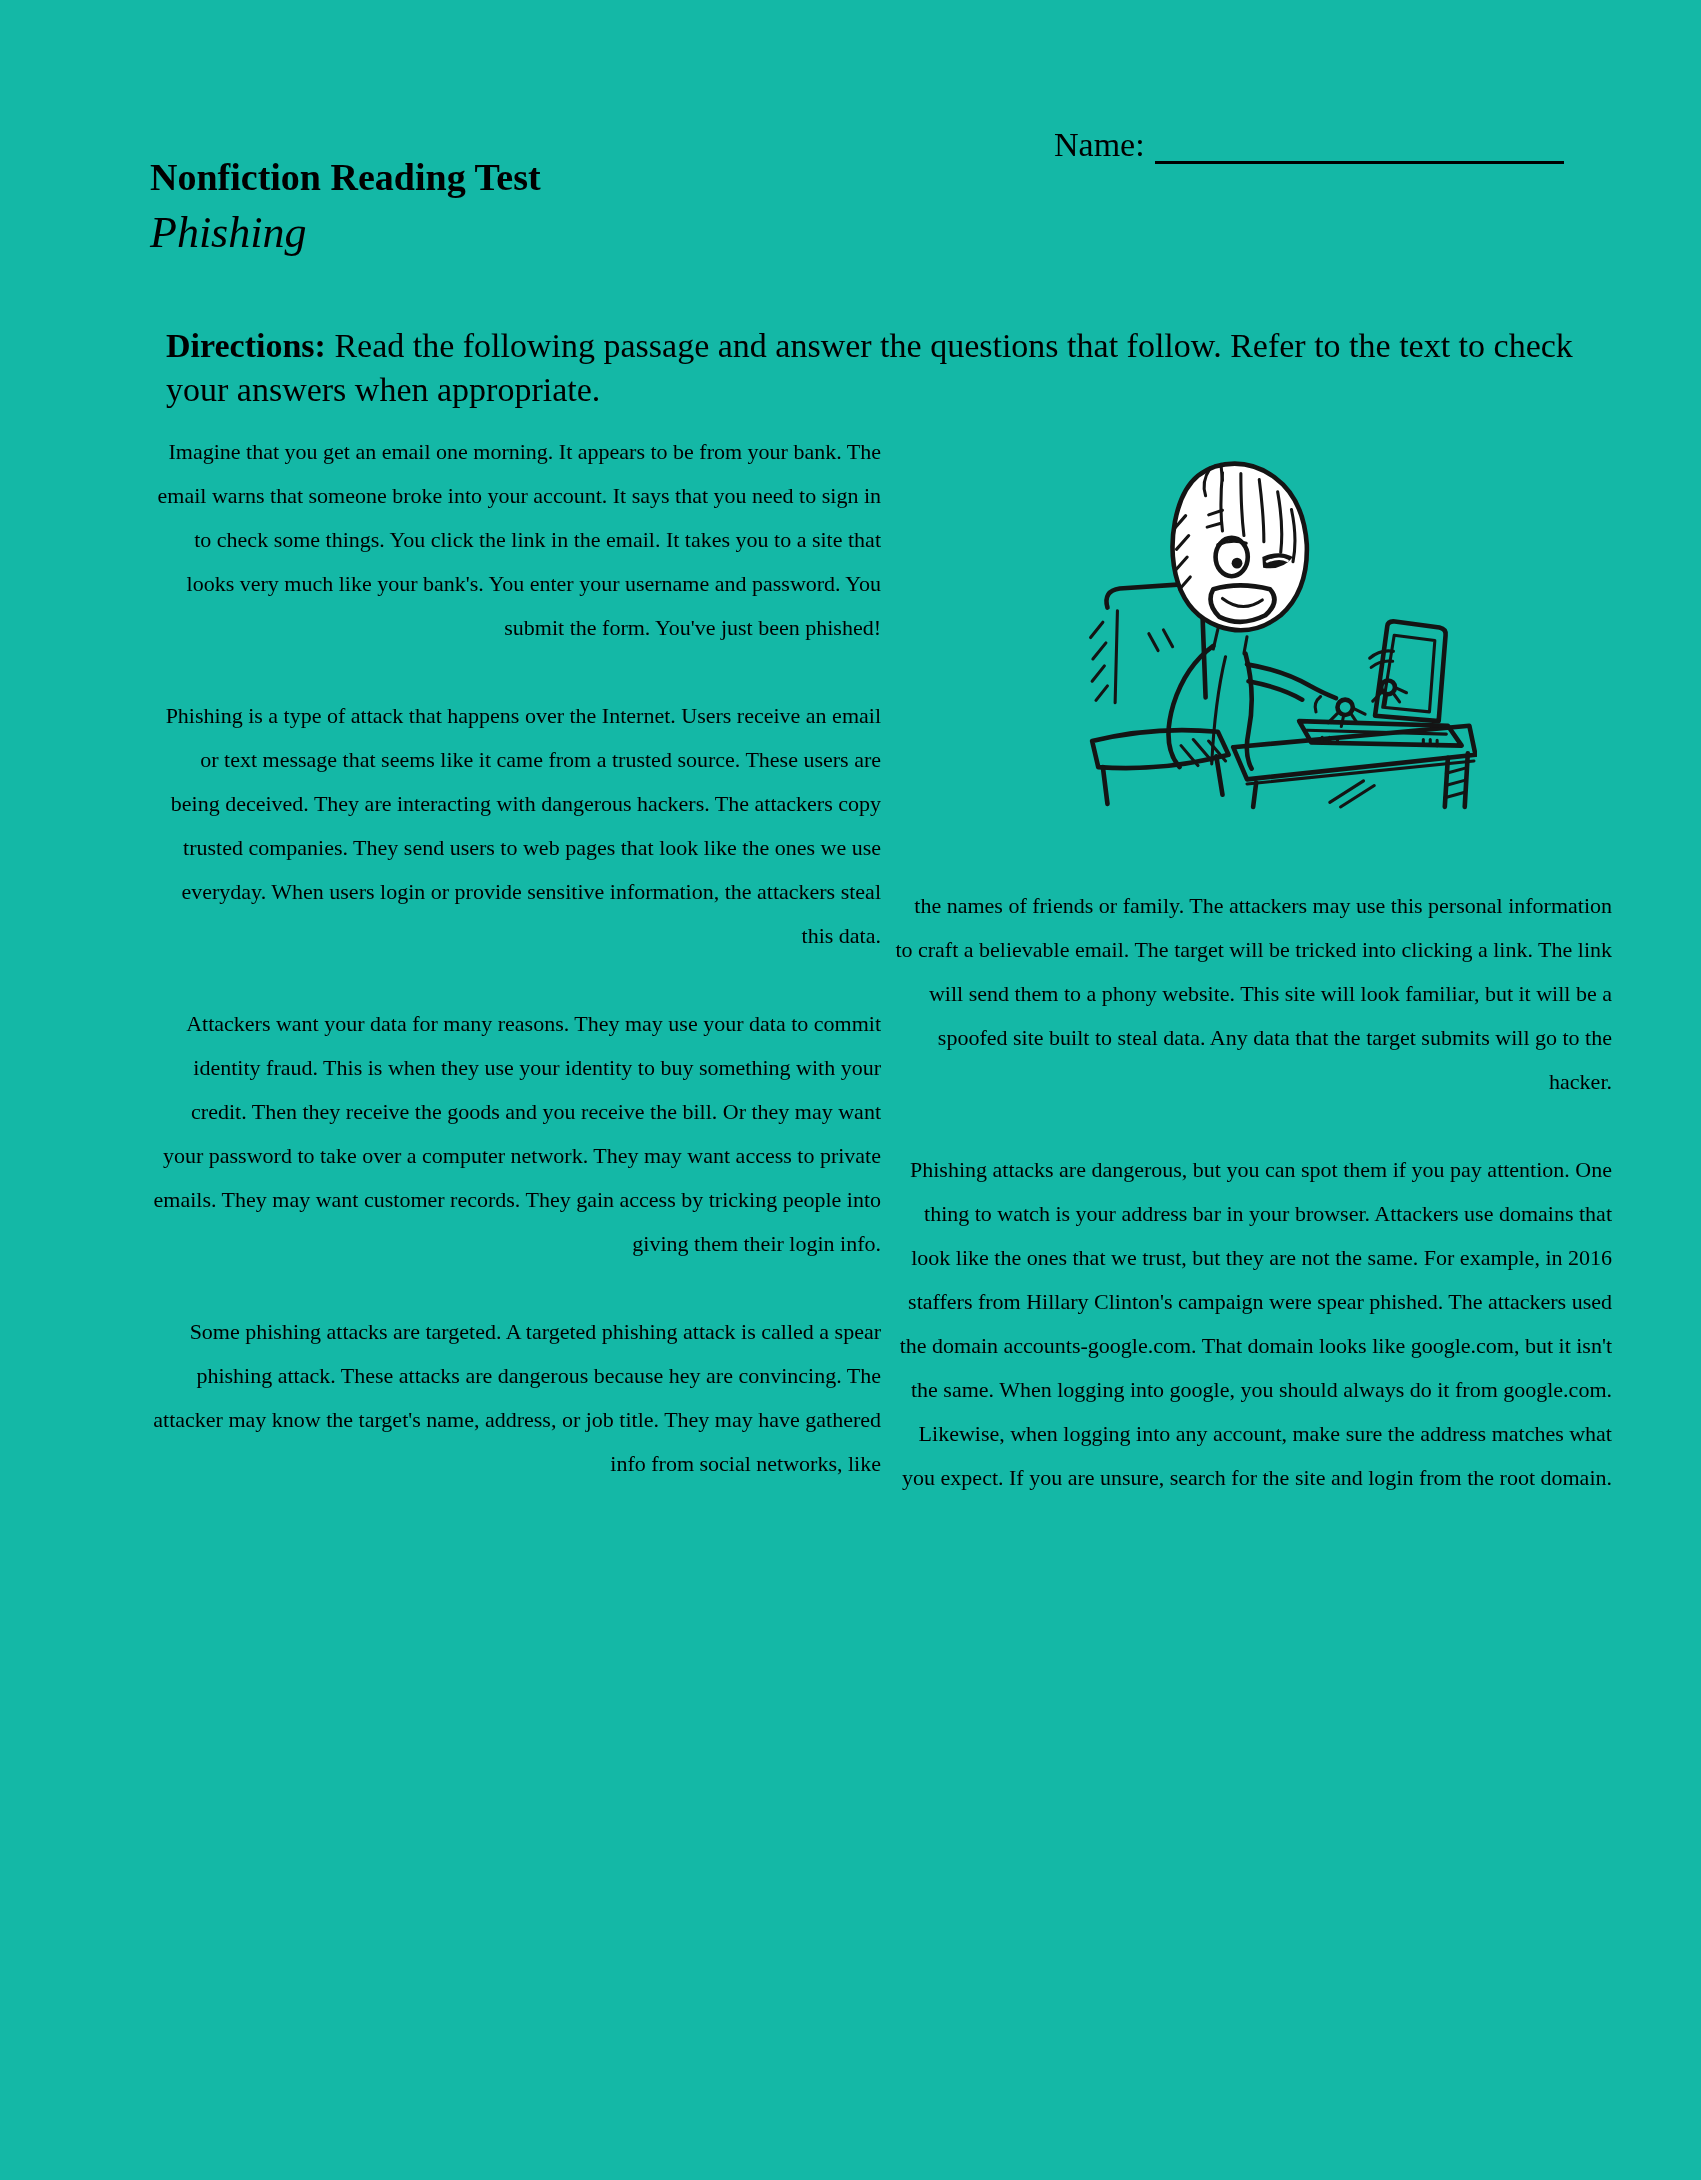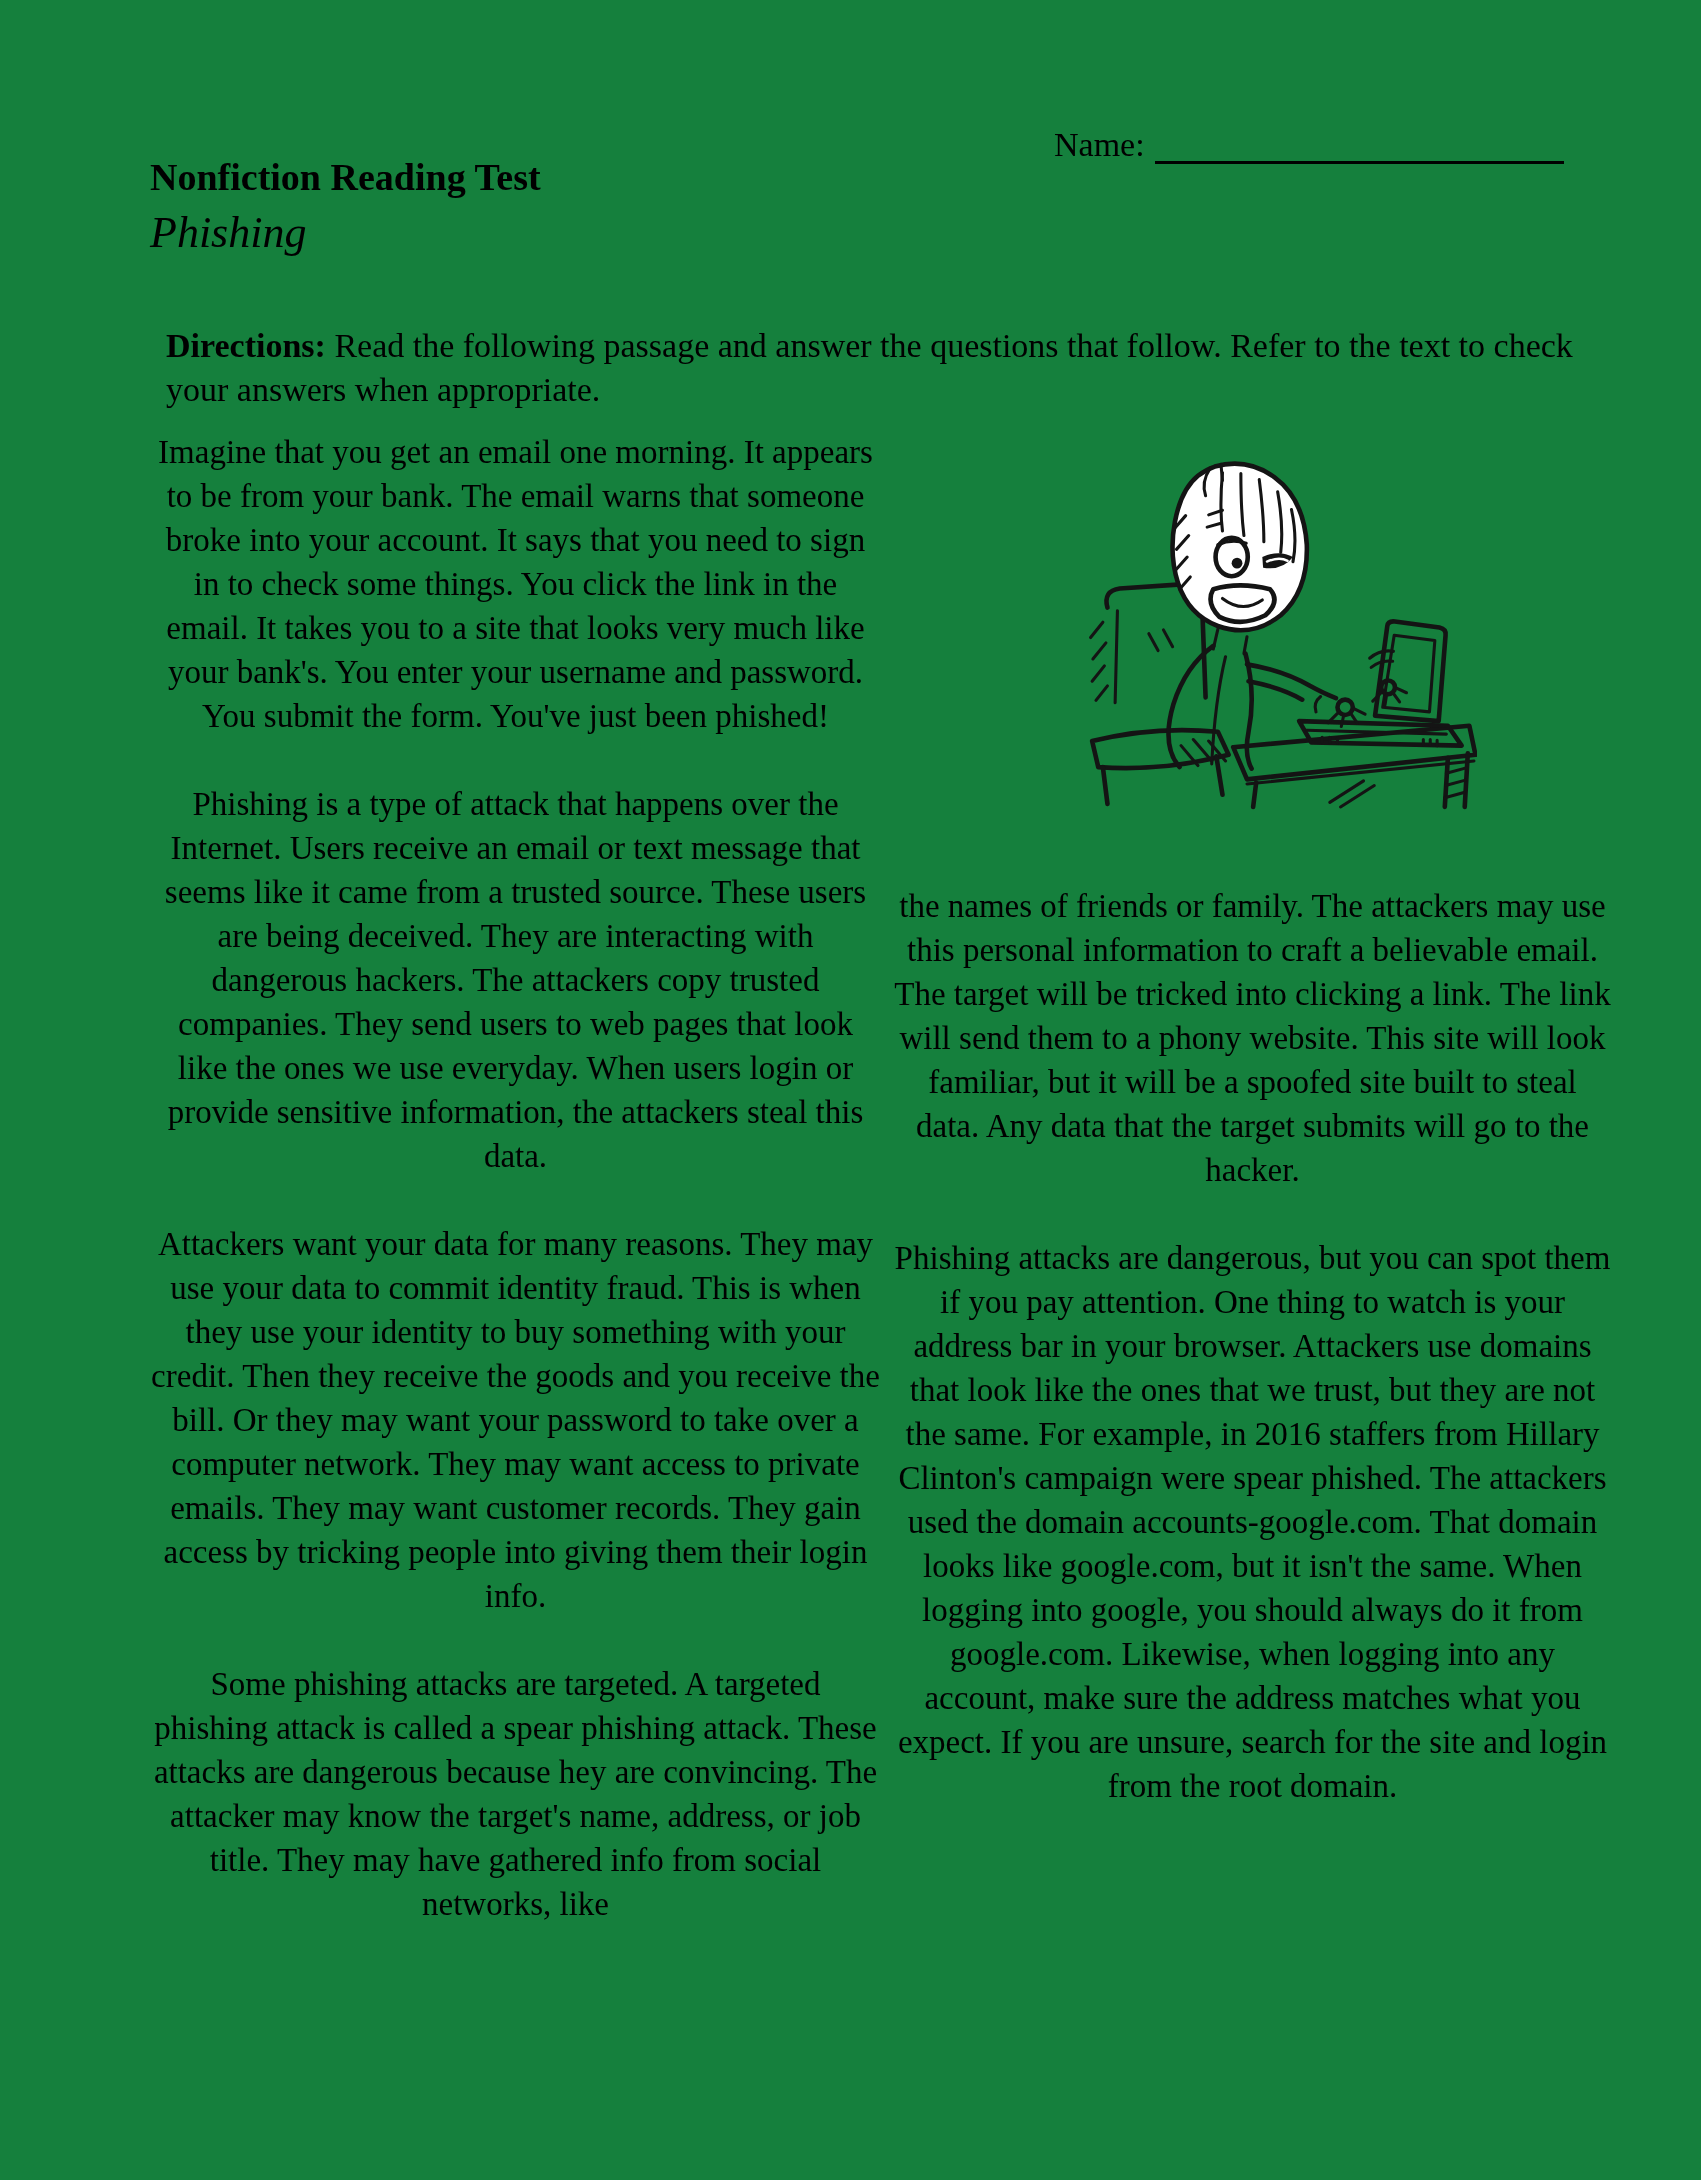--- a/index.html
+++ b/index.html
@@ -1,19 +1,19 @@
 <!DOCTYPE html>
 <html style="font-size:13.6px"><head>
 <meta charset="utf-8">
 <style>
   html,body{margin:0;padding:0;background:#e8e8e8;}
   .page{
     position:relative;
     width:1701px;height:2181px;
-    background:#15803d;
+    background:#14b8a6;
     font-family:"Liberation Serif","DejaVu Serif",serif;
     color:#000;
     overflow:hidden;
   }
   .name-row{
     position:absolute;
     top:126px;left:1054px;
     font-size:34px;
     white-space:nowrap;
   }
@@ -51,23 +51,23 @@
   }
   .columns{
     position:absolute;
     top:430px;left:150px;
     width:1462px;
     display:flex;
     gap:0;
   }
   .col{
     width:731px;
-    font-size:33px;
+    font-size:22px;
     line-height:44px;
-    text-align:center;
+    text-align:right;
   }
   .col p{margin:0 0 44px 0;}
   .col.right p{padding-left:12px;font-family:Liberation Serif, serif;}
   .figure-wrap{
     width:100%;
     margin:3.4px 0 68px 0;
     display:flex;
     justify-content:center;
   }
   .figure-wrap svg{

